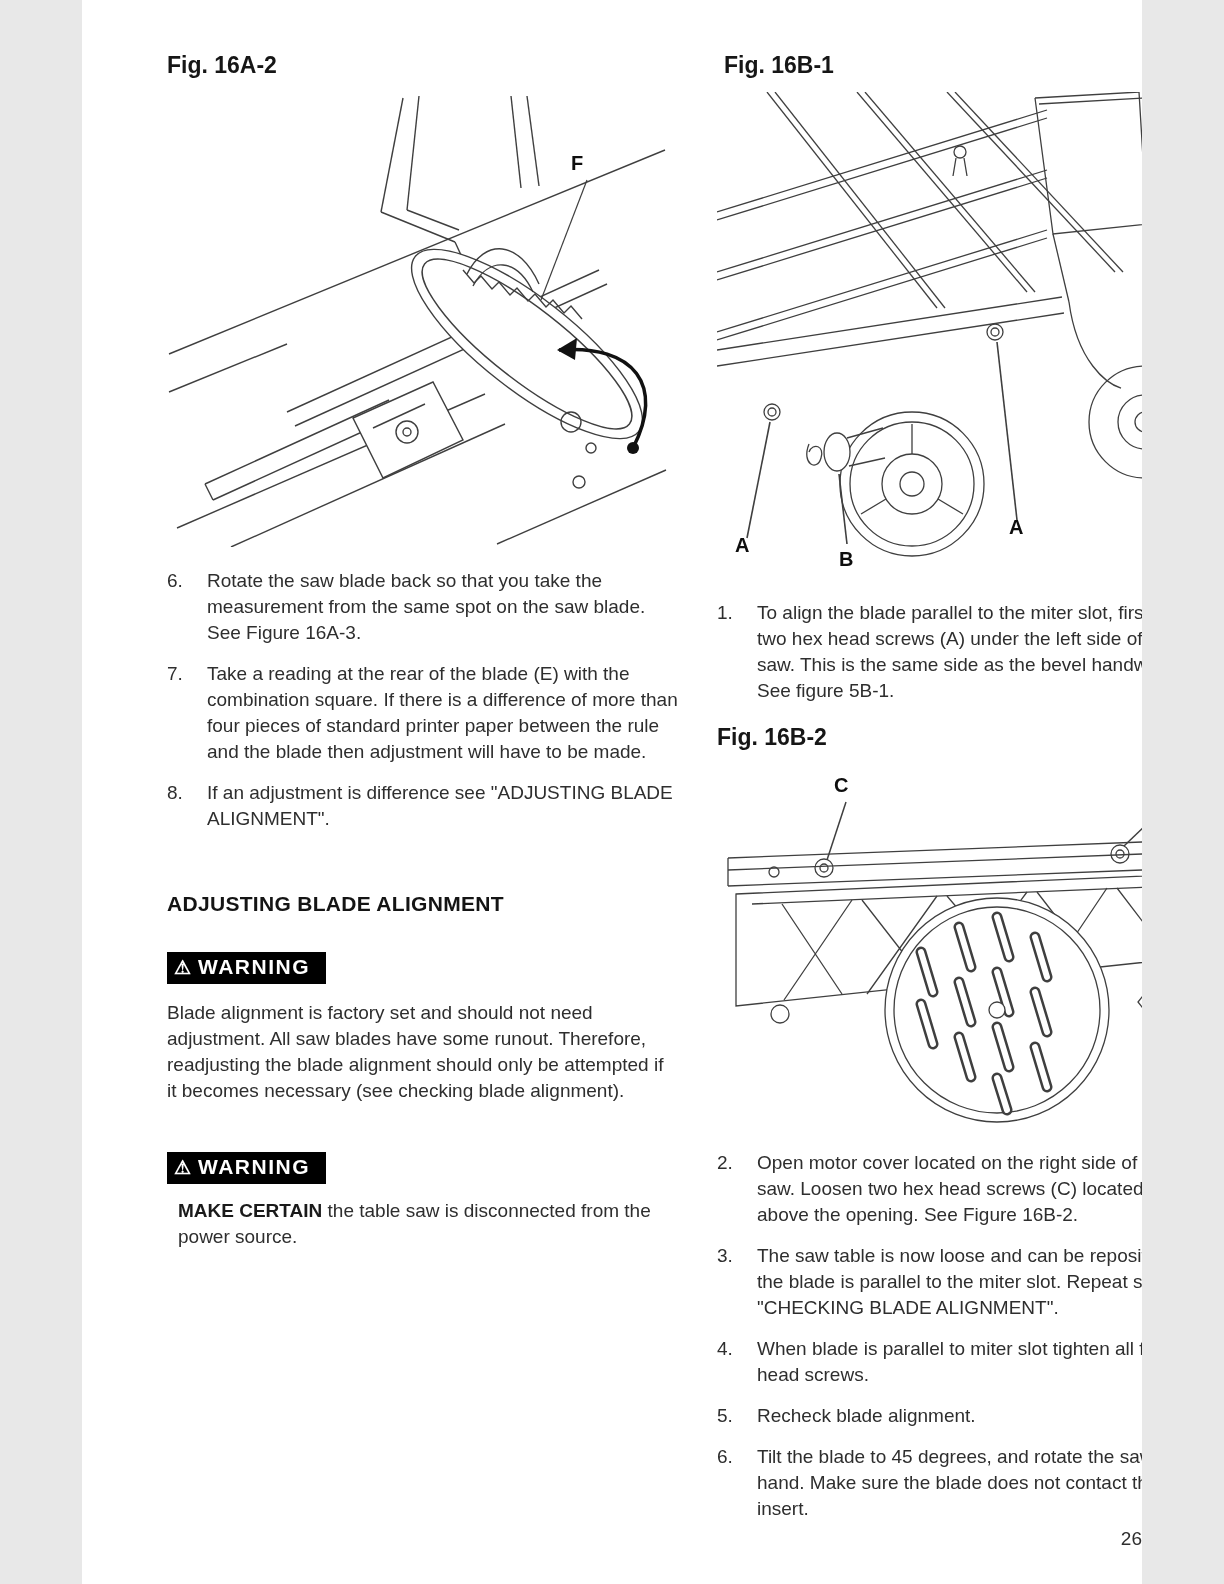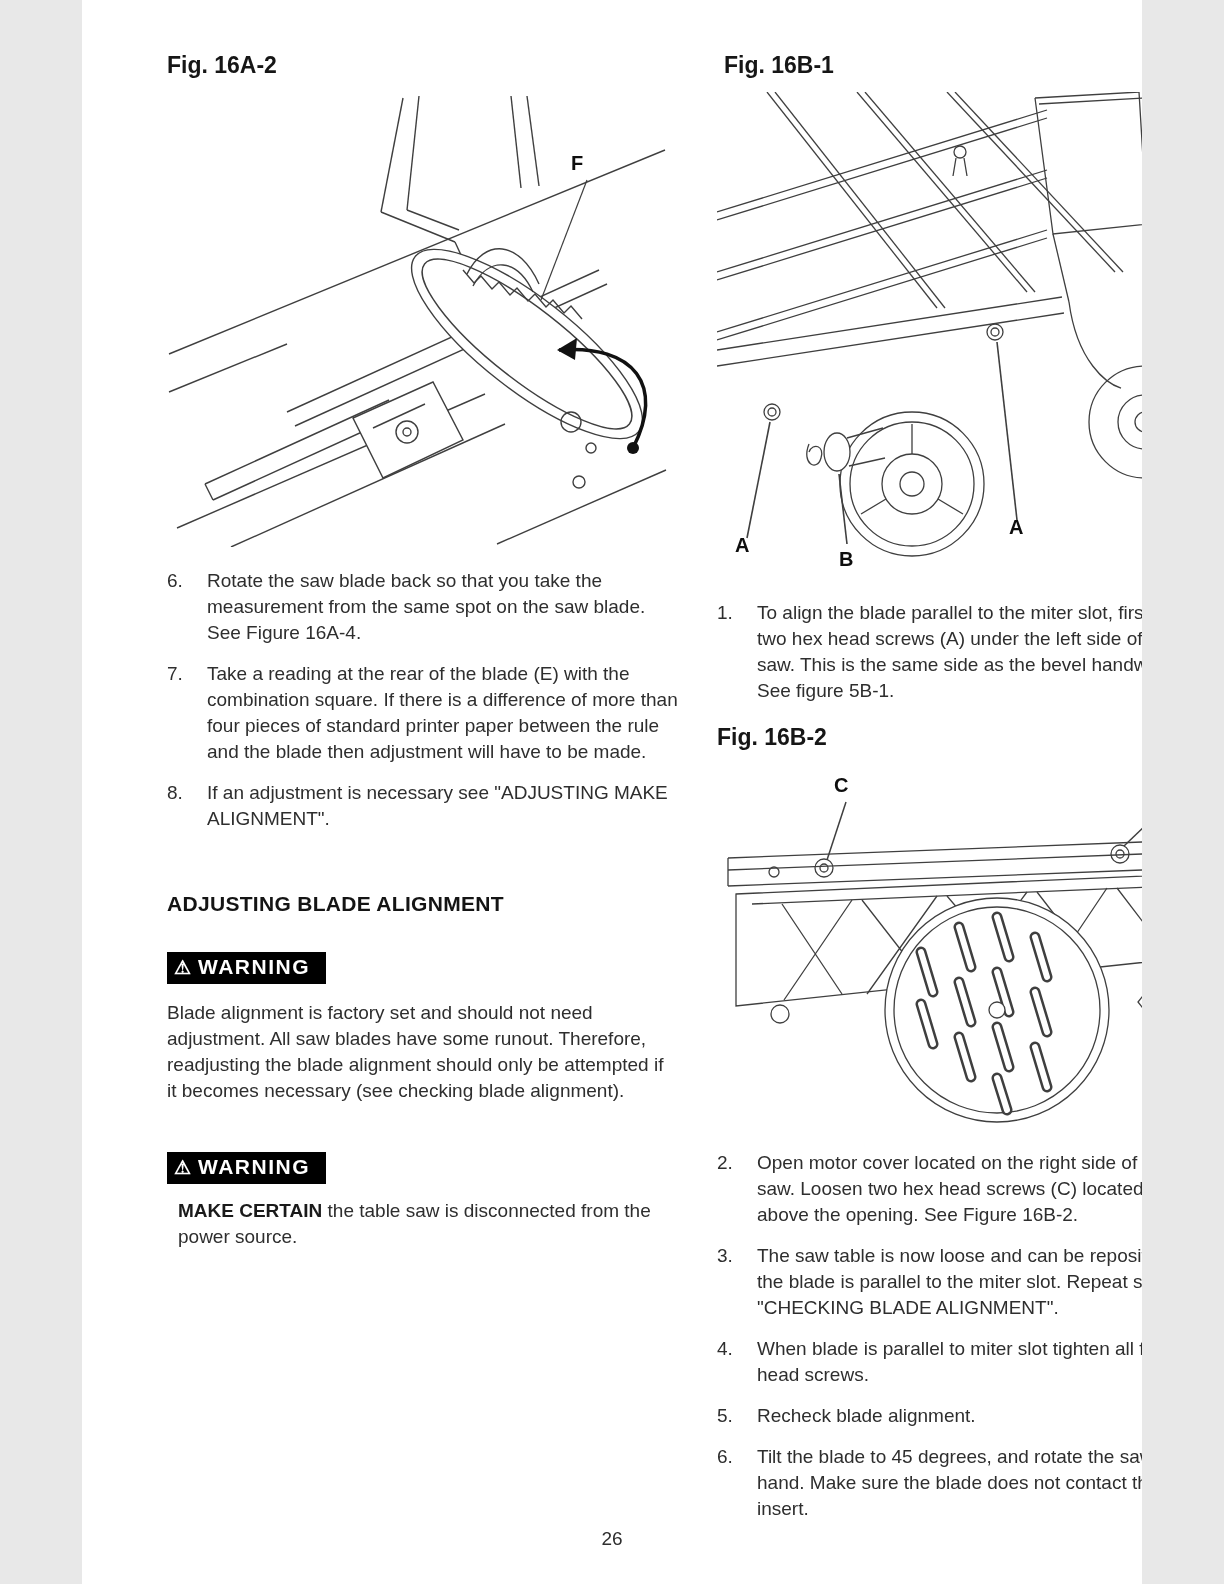--- a/index.html
+++ b/index.html
@@ -20,21 +20,21 @@
   .section-heading { position:absolute; font-size:21px; font-weight:bold; color:#141414; letter-spacing:0.3px; }
   .warning-badge {
     position:absolute; background:#000; color:#fff;
     display:inline-flex; align-items:center; gap:7px;
     font-size:21px; font-weight:bold; letter-spacing:1.5px;
     padding:3px 16px 5px 7px;
   }
   .warning-badge .w-icon { font-size:19px; letter-spacing:0; }
   .warning-text { position:absolute; width:508px; font-size:19px; line-height:26px; color:#2e2e2e; }
   .warning-text strong { color:#1a1a1a; }
-  .page-number { position:absolute; top:1528px; left:0; right:0; text-align:center; font-size:19px; color:#2e2e2e; }
+  .page-number { position:absolute; top:1528px; left:0; right:0; text-align:right; font-size:19px; color:#2e2e2e; }
 </style>
 </head>
 <body>
 
 <div class="page">
 
   <div class="fig-title" style="left:85px; top:52px;">Fig. 16A-2</div>
 
   <div class="figure" style="left:85px; top:92px; width:500px; height:455px;">
     <svg width="500" height="455" viewBox="0 0 500 455">
@@ -85,29 +85,29 @@
         <polygon points="390,258 410,246 408,268" fill="#111111"></polygon>
         <circle cx="466" cy="356" r="6" fill="#111111"></circle>
       </g>
     </svg>
     <span class="fig-label" style="left:404px; top:60px;">F</span>
   </div>
 
   <div class="list" style="left:85px; top:568px; width:515px;">
     <div class="list-item">
       <span class="num">6.</span>
-      <span class="txt">Rotate the saw blade back so that you take the measurement from the same spot on the saw blade.  See Figure 16A-4.</span>
+      <span class="txt">Rotate the saw blade back so that you take the measurement from the same spot on the saw blade.  See Figure 16A-3.</span>
     </div>
     <div class="list-item">
       <span class="num">7.</span>
       <span class="txt">Take a reading at the rear of the blade (E) with the combination square.  If there is a difference of more than four pieces of standard printer paper between the rule and the blade then adjustment will have to be made.</span>
     </div>
     <div class="list-item">
       <span class="num">8.</span>
-      <span class="txt">If an adjustment is necessary see "ADJUSTING MAKE ALIGNMENT".</span>
+      <span class="txt">If an adjustment is difference see "ADJUSTING BLADE ALIGNMENT".</span>
     </div>
   </div>
 
   <div class="section-heading" style="left:85px; top:892px;">ADJUSTING BLADE ALIGNMENT</div>
 
   <div class="warning-badge" style="left:85px; top:952px;">
     <span class="w-icon">⚠</span>
     <span>WARNING</span>
   </div>
   <div class="warning-text" style="left:85px; top:1000px;">Blade alignment is factory set and should not need adjustment.  All saw blades have some runout.  Therefore, readjusting the blade alignment should only be attempted if it becomes necessary (see checking blade alignment).</div>

